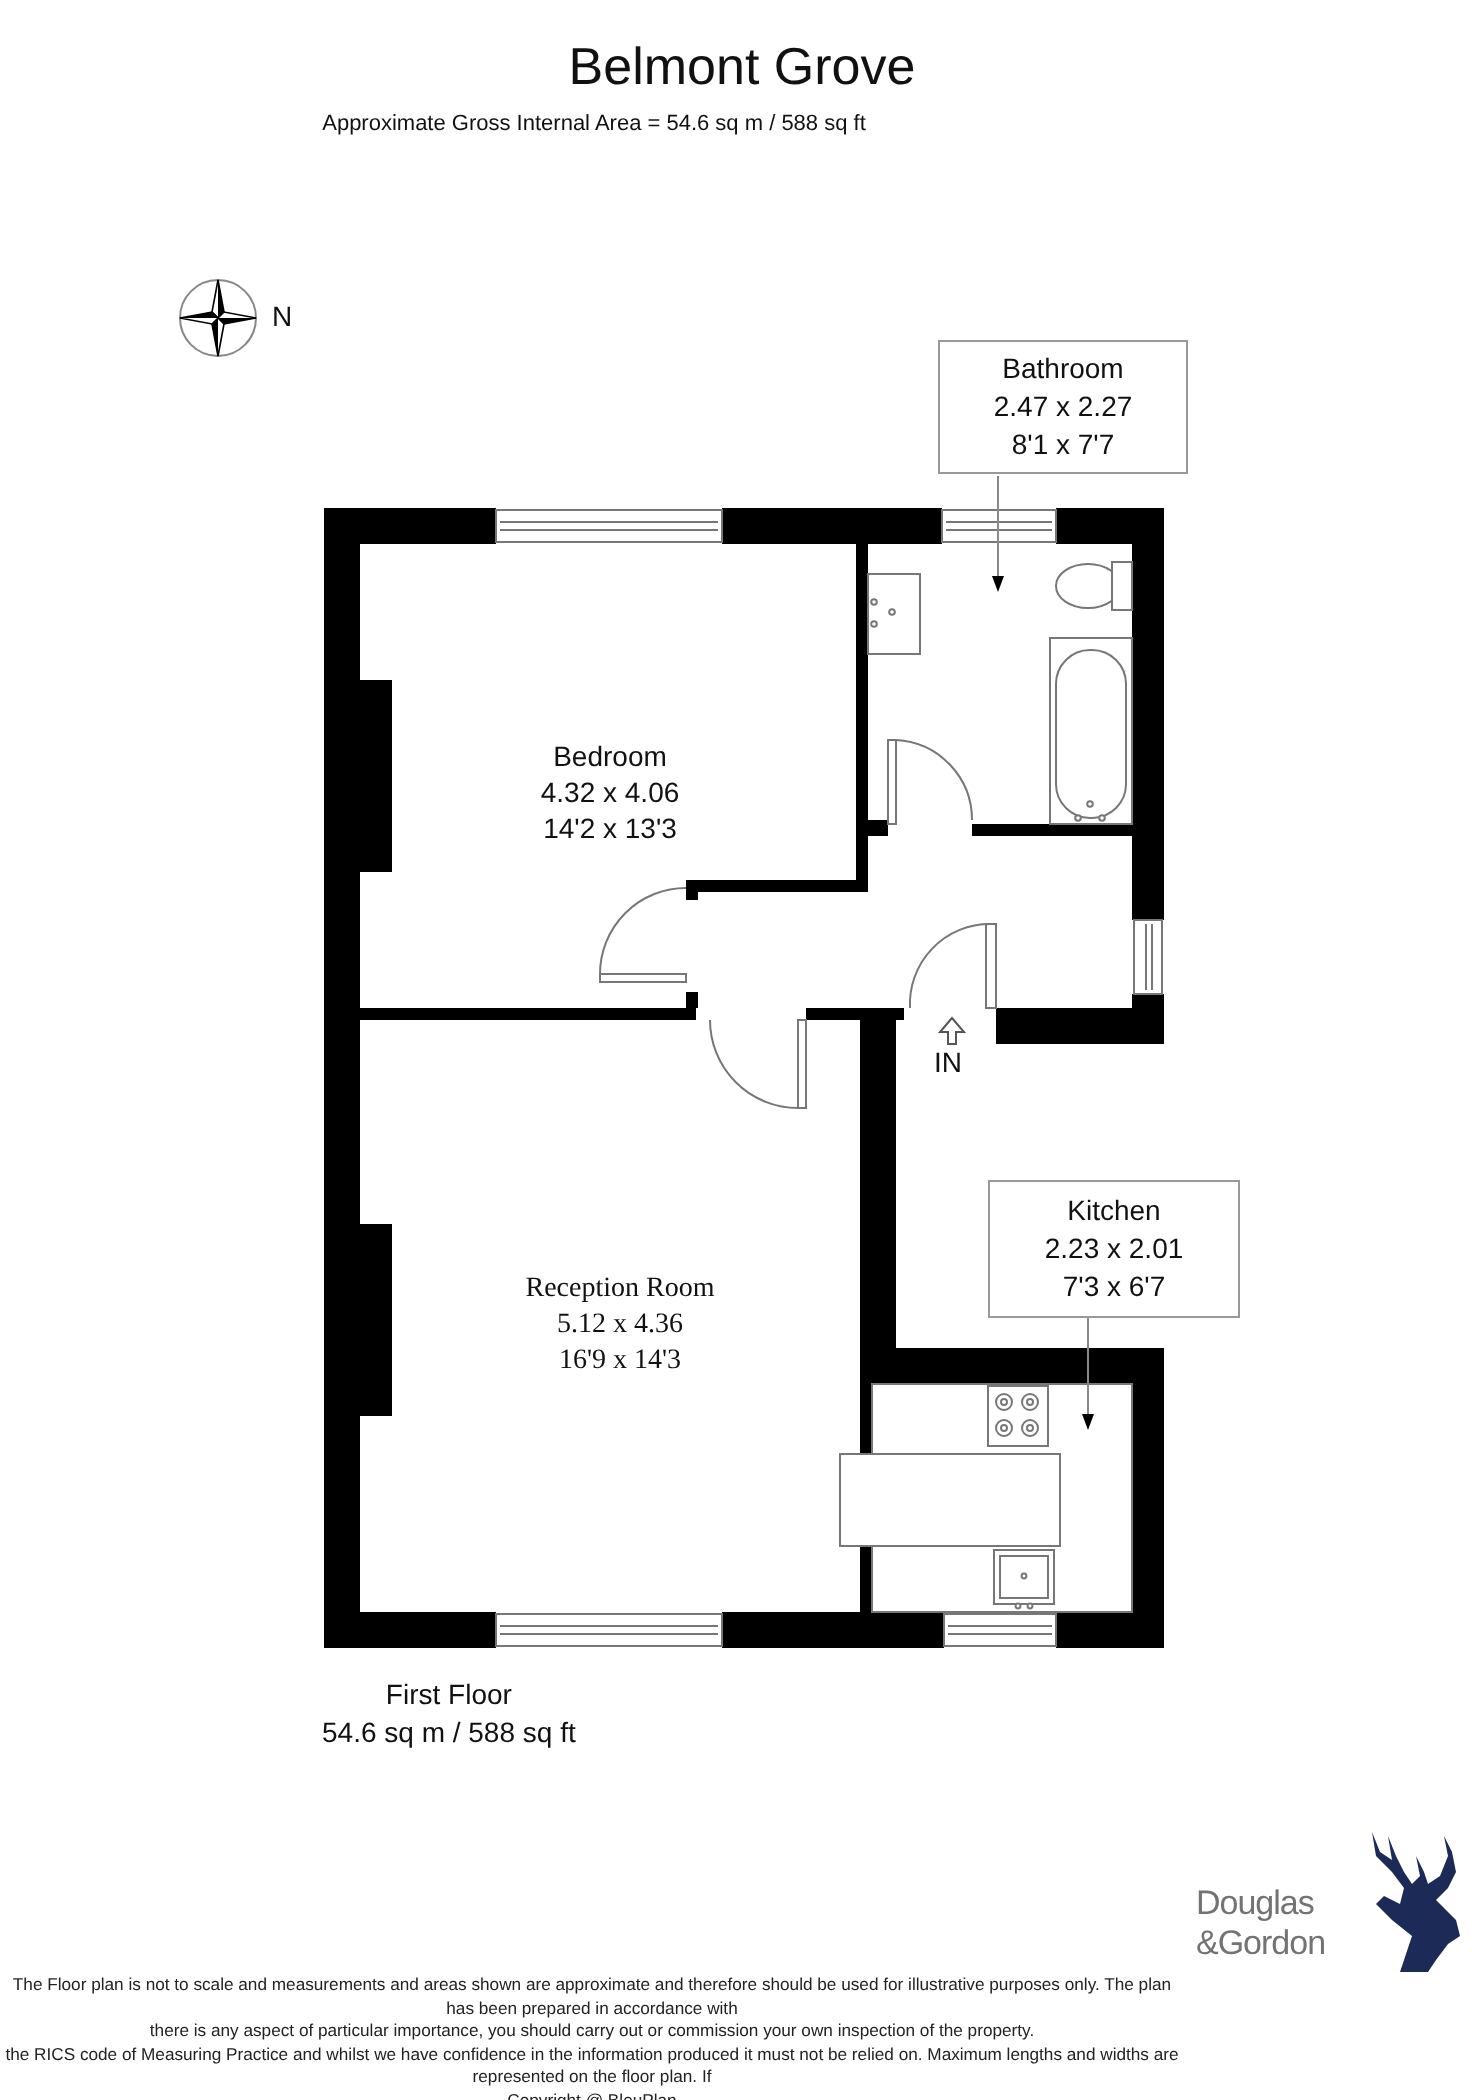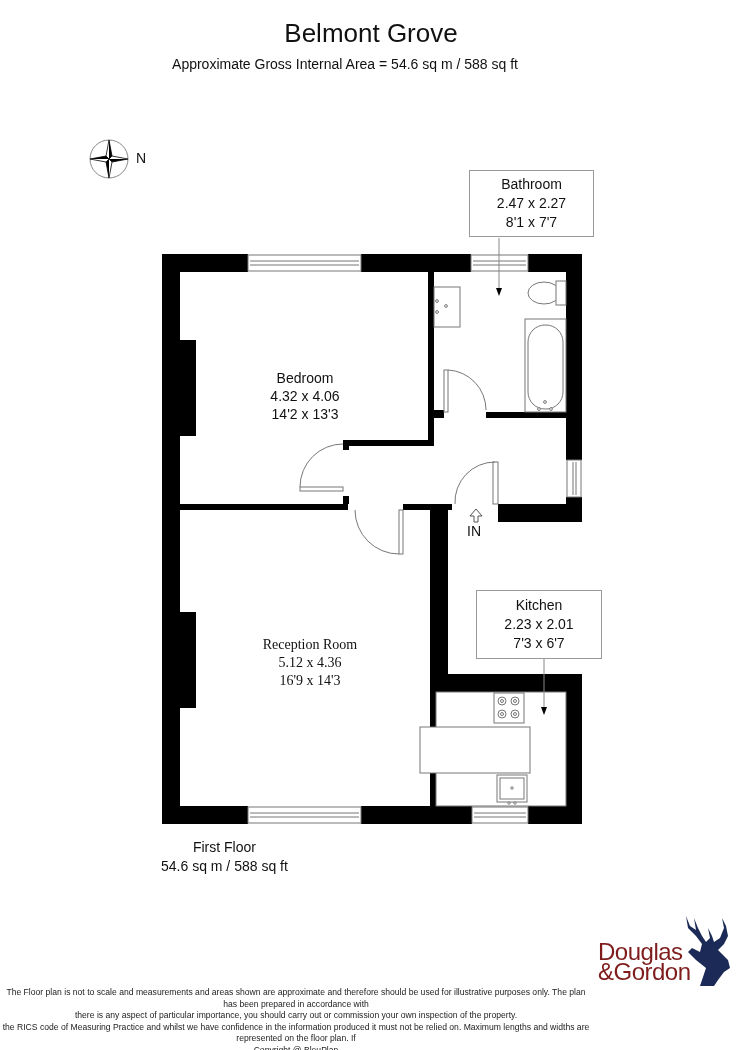--- a/index.html
+++ b/index.html
@@ -1,27 +1,27 @@
 <!DOCTYPE html>
 <html><head>
 <meta charset="utf-8">
 <style>
   html, body { margin:0; padding:0; background:#ffffff; }
   body { width:742px; height:1050px; position:relative; overflow:hidden; font-family:"Liberation Sans", sans-serif; color:#111; }
   .title { position:absolute; left:0; width:742px; top:18px; text-align:center; font-size:26px; }
-  .subtitle { position:absolute; left:0; width:594px; top:56px; text-align:center; font-size:14px;padding-left:48px; }
+  .subtitle { position:absolute; left:0; width:594px; top:56px; text-align:center; font-size:11px; }
   .compass { position:absolute; left:88px; top:138px; width:42px; height:42px; }
   .compass-n { position:absolute; left:136px; top:150px; font-size:14px; }
   .plan { position:absolute; left:0; top:0; width:742px; height:1050px; }
   .label-box { position:absolute; background:#fff; border:1px solid #999; text-align:center; font-size:14px; line-height:19px; }
   .room-label { position:absolute; text-align:center; font-size:14px; line-height:18px; }
   .in-label { position:absolute; left:467px; top:523px; font-size:14px; }
   .floor-caption { position:absolute; left:161px; top:838px; font-size:14px; line-height:19px;text-align:center; }
   .logo { position:absolute; left:588px; top:908px; width:150px; height:80px; }
-  .logo-text { position:absolute; left:598px; top:942px; font-size:24px; line-height:20px; color:#7f1d1d; letter-spacing:-0.5px; }
+  .logo-text { position:absolute; left:598px; top:942px; font-size:17px; line-height:20px; color:#737373; letter-spacing:-0.5px; }
   .disclaimer { position:absolute; left:0; width:592px; top:987px; text-align:center; font-size:8.6px; line-height:11.5px; color:#222; }
 </style>
 </head>
 <body>
 
 <div class="title">Belmont Grove</div>
 <div class="subtitle">Approximate Gross Internal Area = 54.6 sq m / 588 sq ft</div>
 
 <svg class="compass" viewBox="0 0 42 42">
   <circle cx="21" cy="21" r="19" fill="none" stroke="#888" stroke-width="1"></circle>
@@ -171,21 +171,21 @@
   <div>2.47 x 2.27</div>
   <div>8'1 x 7'7</div>
 </div>
 
 <div class="room-label" style="left:220px; top:636px; width:180px;font-family:Liberation Serif, serif;">
   <div>Reception Room</div>
   <div>5.12 x 4.36</div>
   <div>16'9 x 14'3</div>
 </div>
 
-<div class="label-box" style="left:476px; top:590px; width:126px; height:69px; padding-top:5px; box-sizing:border-box;">
+<div class="label-box" style="left:494px; top:590px; width:126px; height:69px; padding-top:5px; box-sizing:border-box;">
   <div>Kitchen</div>
   <div>2.23 x 2.01</div>
   <div>7'3 x 6'7</div>
 </div>
 
 <div class="in-label">IN</div>
 
 <div class="floor-caption">
   <div>First Floor</div>
   <div>54.6 sq m / 588 sq ft</div>

